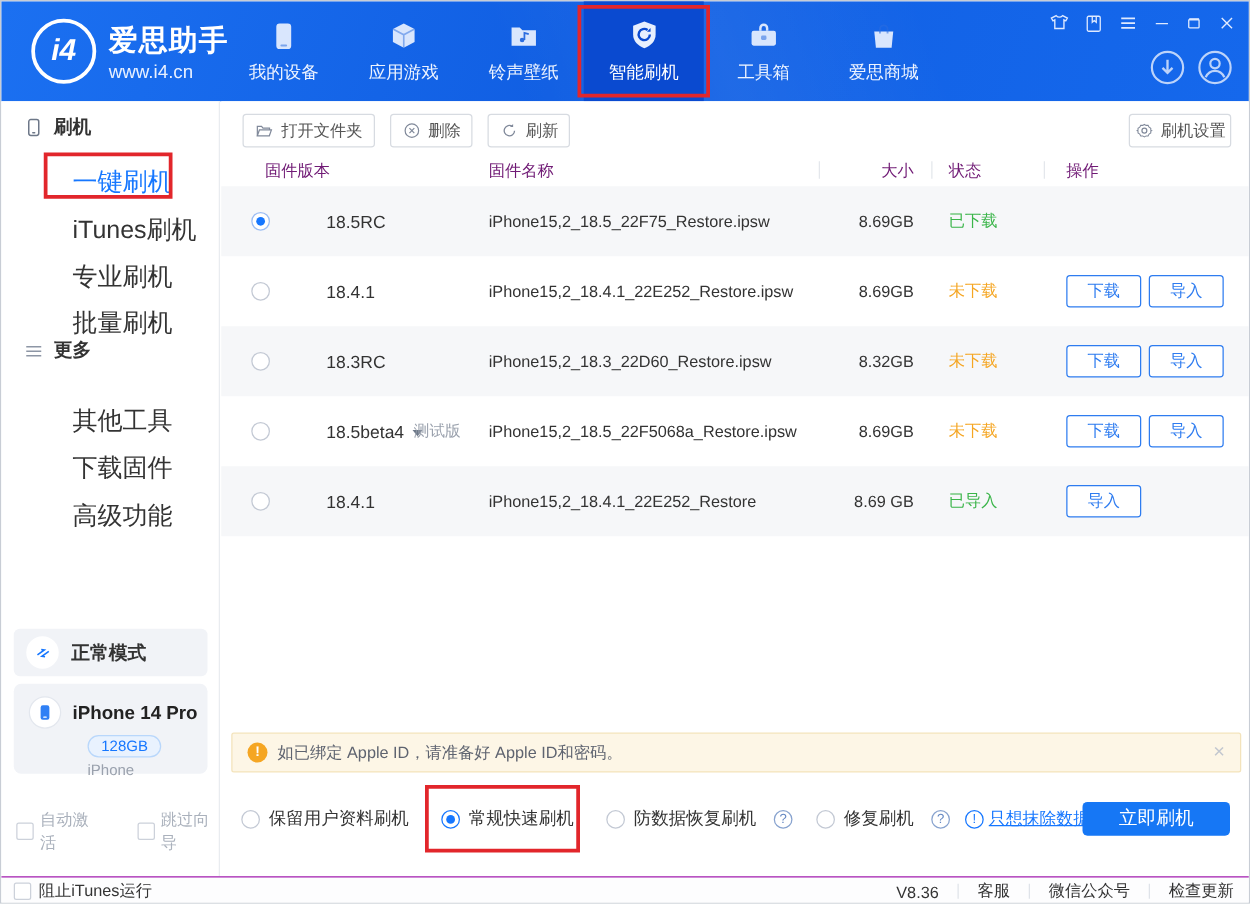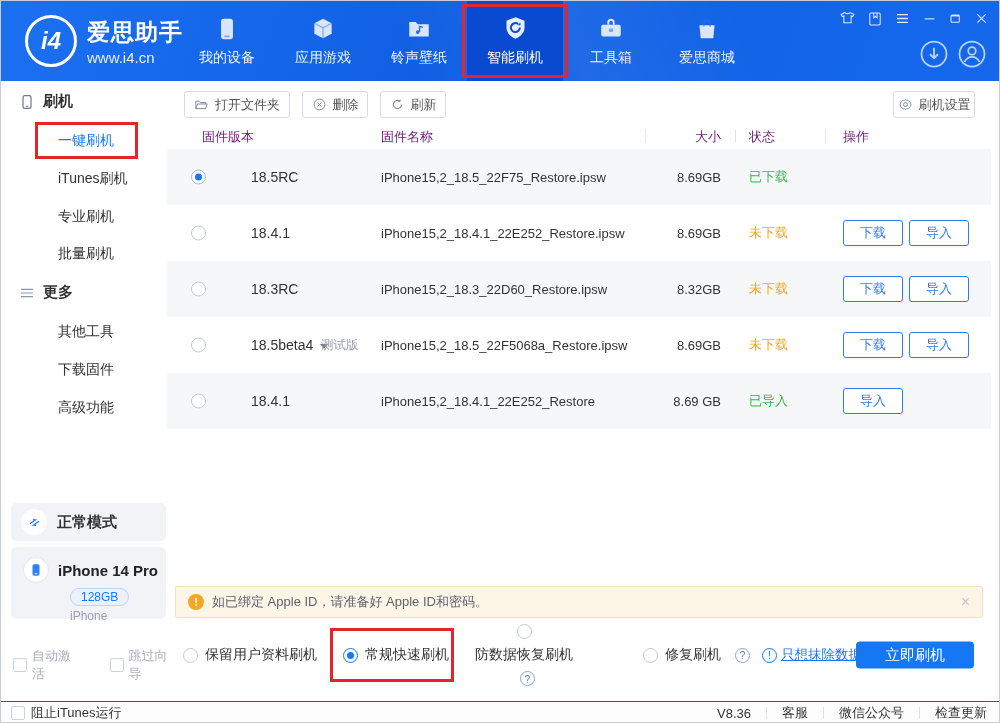--- a/index.html
+++ b/index.html
@@ -27,42 +27,42 @@
   .win-controls svg { display:block; cursor:pointer; }
   .header-circles { position:absolute; right:14px; top:38px; display:flex; gap:8px; }
   .header-circles svg { display:block; cursor:pointer; }
 
   .anno { position:absolute; border:3px solid #e2262b; pointer-events:none; }
   .anno-nav { left:461px; top:3px; width:106px; height:74px; }
 
   
   .sidebar { position:absolute; left:0; top:80px; width:175px; height:620px; background:#fff; border-right:1px solid #e9ecf0; }
   .sec-title { position:absolute; left:18px; display:flex; align-items:center; gap:8px; font-size:15px; font-weight:bold; color:#333; }
-  .side-item { position:absolute; left:57px; font-size:14px; color:#333; cursor:pointer; }
+  .side-item { position:absolute; left:57px; font-size:20px; color:#333; cursor:pointer; }
   .side-item.active { color:#1677ff; }
   .anno-side { left:34px; top:41px; width:103px; height:37px; }
 
   .mode-card { position:absolute; left:10px; top:422px; width:155px; height:38px; background:#f1f3f7; border-radius:5px;
     display:flex; align-items:center; gap:10px; padding-left:10px; cursor:pointer; }
   .mode-card .circ { width:26px; height:26px; background:#fff; border-radius:50%; display:flex; align-items:center; justify-content:center; }
   .mode-card .lbl { font-size:15px; font-weight:bold; color:#333; }
 
   .device-card { position:absolute; left:10px; top:466px; width:155px; height:72px; background:#f1f3f7; border-radius:6px; padding:10px 0 0 12px; }
   .device-card .row1 { display:flex; align-items:center; gap:9px; }
   .device-card .circ { width:26px; height:26px; background:#fff; border-radius:50%; border:1px solid #e3e7ee; display:flex; align-items:center; justify-content:center; }
   .device-card .name { font-size:15px; font-weight:bold; color:#222; }
   .cap-pill { display:inline-block; margin:5px 0 0 47px; padding:1px 10px; background:#e9f2fe; border:1px solid #b9d7fb; border-radius:9px; color:#1677ff; font-size:12px; }
   .device-type { margin:3px 0 0 47px; font-size:12px; color:#9aa1ad; }
 
   .side-checks { position:absolute; left:12px; top:566px; display:flex; gap:31px; align-items:flex-end; }
   .cb { width:14px; height:14px; border:1px solid #ccd1da; border-radius:2px; background:#fff; display:inline-block; flex:none; }
   .side-checks .item { display:flex; align-items:center; gap:5px; font-size:13px; color:#aab1bc; cursor:pointer; }
 
   
-  .main { position:absolute; left:166px; top:80px; width:824px; height:620px; background:#fff; }
+  .main { position:absolute; left:176px; top:80px; width:824px; height:620px; background:#fff; }
   .toolbar-btn { position:absolute; top:10px; height:27px; border:1px solid #d7dbe1; border-radius:3px; background:#fff;
     display:flex; align-items:center; justify-content:center; gap:6px; font-size:13px; color:#555; cursor:pointer; }
   .tb1 { left:17px; width:106px; } .tb2 { left:135px; width:66px; } .tb3 { left:213px; width:66px; }
   .tb4 { right:16px; width:82px; }
 
   .thead { position:absolute; left:0; top:42px; width:892px; height:26px; font-size:13px; color:#701a75; }
   .thead span { position:absolute; top:5px; }
   .th-sep { position:absolute; top:6px; width:1px; height:14px; background:#e4e7ec; }
 
   .trow { position:absolute; left:0; width:824px; height:56px; font-size:13px; color:#333; }
@@ -216,21 +216,21 @@
           <rect x="10" y="17.5" width="4" height="1.6" rx=".8" fill="#6d7788"></rect>
         </svg>
       <span>刷机</span>
     </div>
     <div class="side-item active" style="top:51px;">一键刷机</div>
     <div class="anno anno-side"></div>
     <div class="side-item" style="top:89px;">iTunes刷机</div>
     <div class="side-item" style="top:127px;">专业刷机</div>
     <div class="side-item" style="top:164px;">批量刷机</div>
 
-    <div class="sec-title" style="top:202px;">
+    <div class="sec-title" style="top:190px;">
       <svg width="16" height="16" viewBox="0 0 24 24">
           <path d="M3 6.5h18M3 12h18M3 17.5h18" stroke="#8d96a5" stroke-width="1.8"></path>
         </svg>
       <span>更多</span>
     </div>
     <div class="side-item" style="top:242px;">其他工具</div>
     <div class="side-item" style="top:280px;">下载固件</div>
     <div class="side-item" style="top:318px;">高级功能</div>
 
     <div class="mode-card">
@@ -367,21 +367,21 @@
 
     <div class="options">
       <span class="opt" style="left:16px;">
         <span class="radio"></span>
         <span>保留用户资料刷机</span>
       </span>
       <span class="opt" style="left:176px;">
         <span class="radio sel2"></span>
         <span>常规快速刷机</span>
       </span>
-      <span class="opt" style="left:308px;flex-direction:column;">
+      <span class="opt" style="left:308px;">
         <span class="radio"></span>
         <span>防数据恢复刷机</span>
         <span class="q-ic" style="margin-left:7px;">
             <span>?</span>
           </span>
       </span>
       <span class="opt" style="left:476px;">
         <span class="radio"></span>
         <span>修复刷机</span>
         <span class="q-ic" style="margin-left:7px;">

